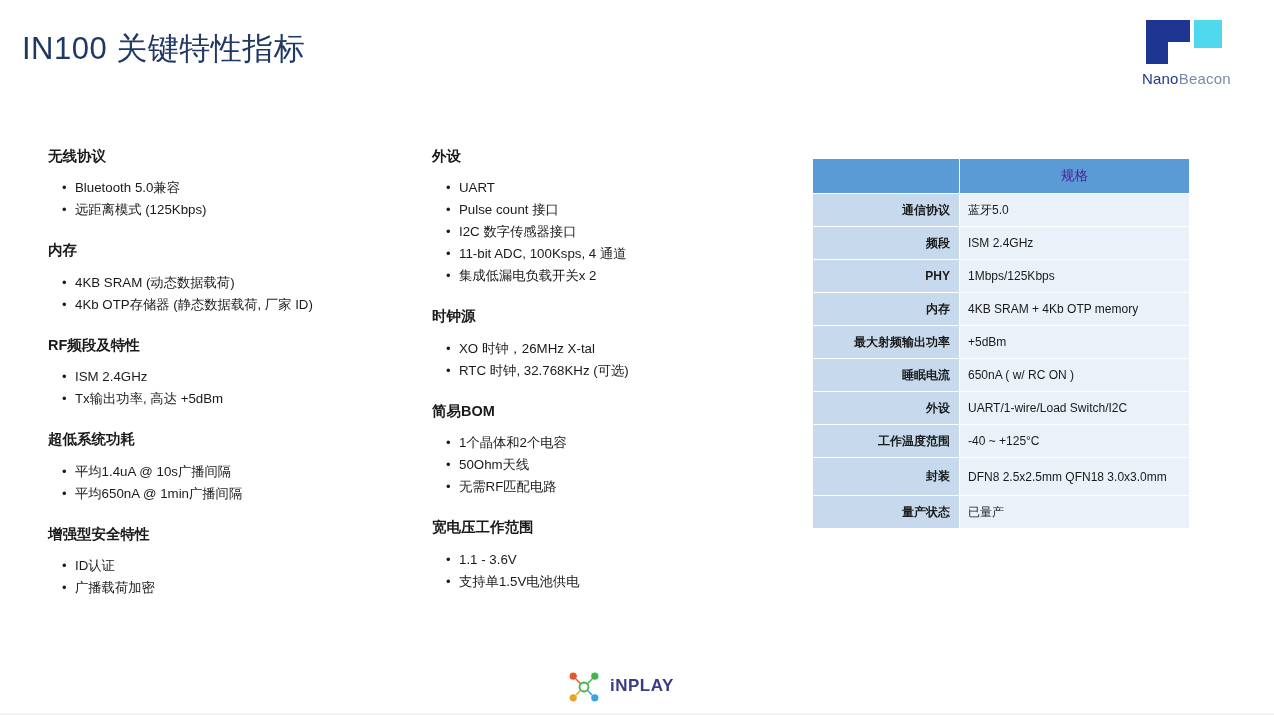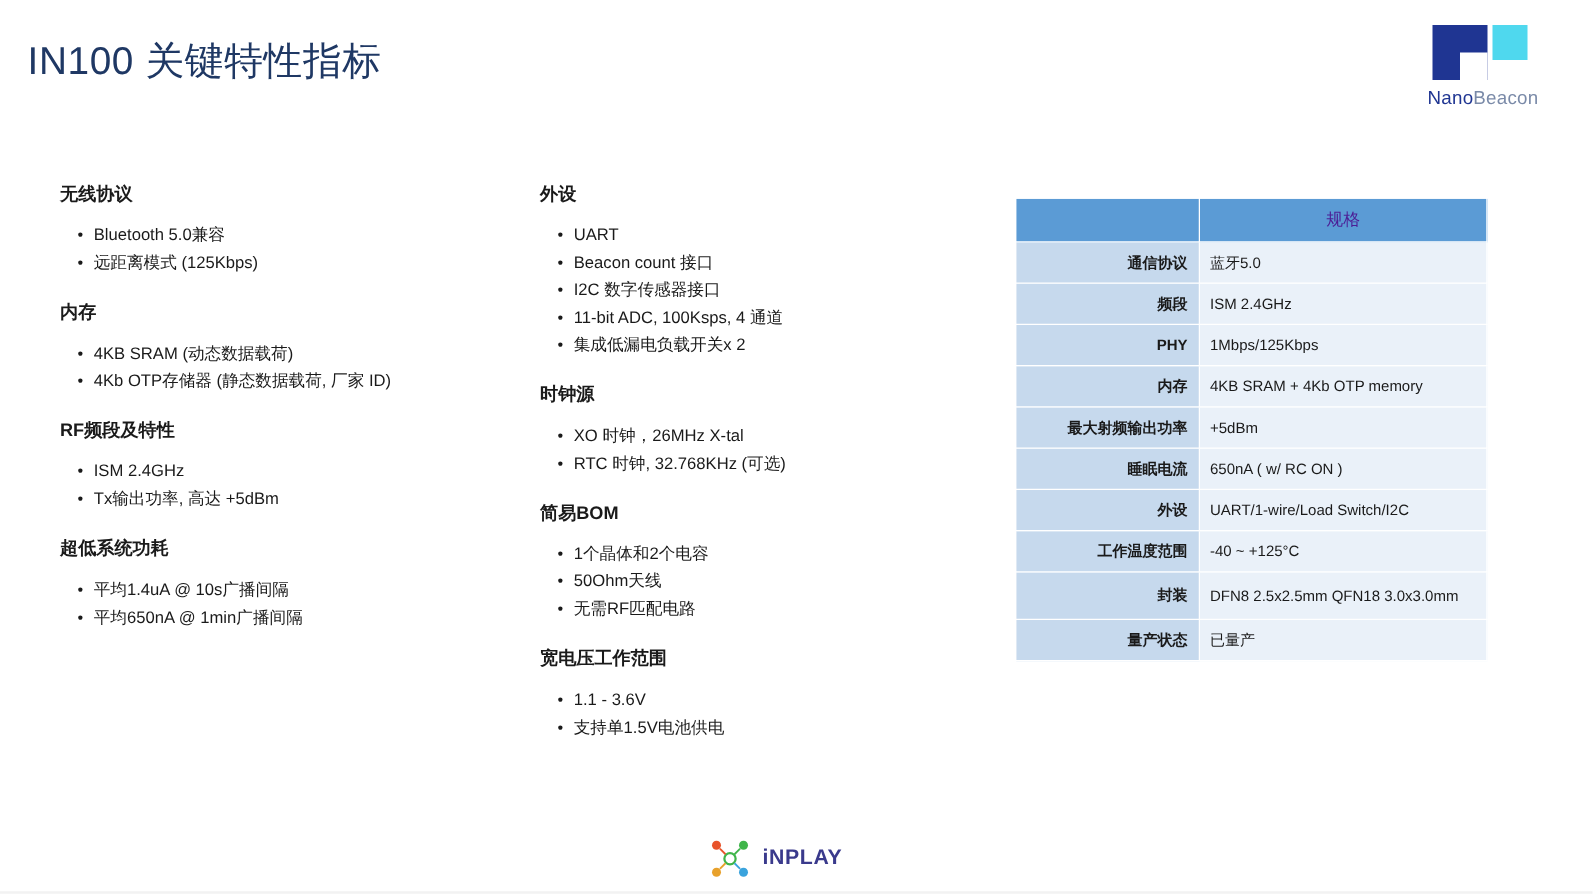--- a/index.html
+++ b/index.html
@@ -232,30 +232,37 @@
     </div>
 
     <div class="grp">
       <div class="grp-title">超低系统功耗</div>
       <ul class="bullets">
         <li>平均1.4uA @ 10s广播间隔</li>
         <li>平均650nA @ 1min广播间隔</li>
       </ul>
     </div>
 
+    <div class="grp">
+      <div class="grp-title">增强型安全特性</div>
+      <ul class="bullets">
+        <li>ID认证</li>
+        <li>广播载荷加密</li>
+      </ul>
+    </div>
 
   </div>
 
   <div class="col col2">
 
     <div class="grp">
       <div class="grp-title">外设</div>
       <ul class="bullets">
         <li>UART</li>
-        <li>Beacon count 接口</li>
+        <li>Pulse count 接口</li>
         <li>I2C 数字传感器接口</li>
         <li>11-bit ADC, 100Ksps, 4 通道</li>
         <li>集成低漏电负载开关x 2</li>
       </ul>
     </div>
 
     <div class="grp">
       <div class="grp-title">时钟源</div>
       <ul class="bullets">
         <li>XO 时钟，26MHz X-tal</li>

